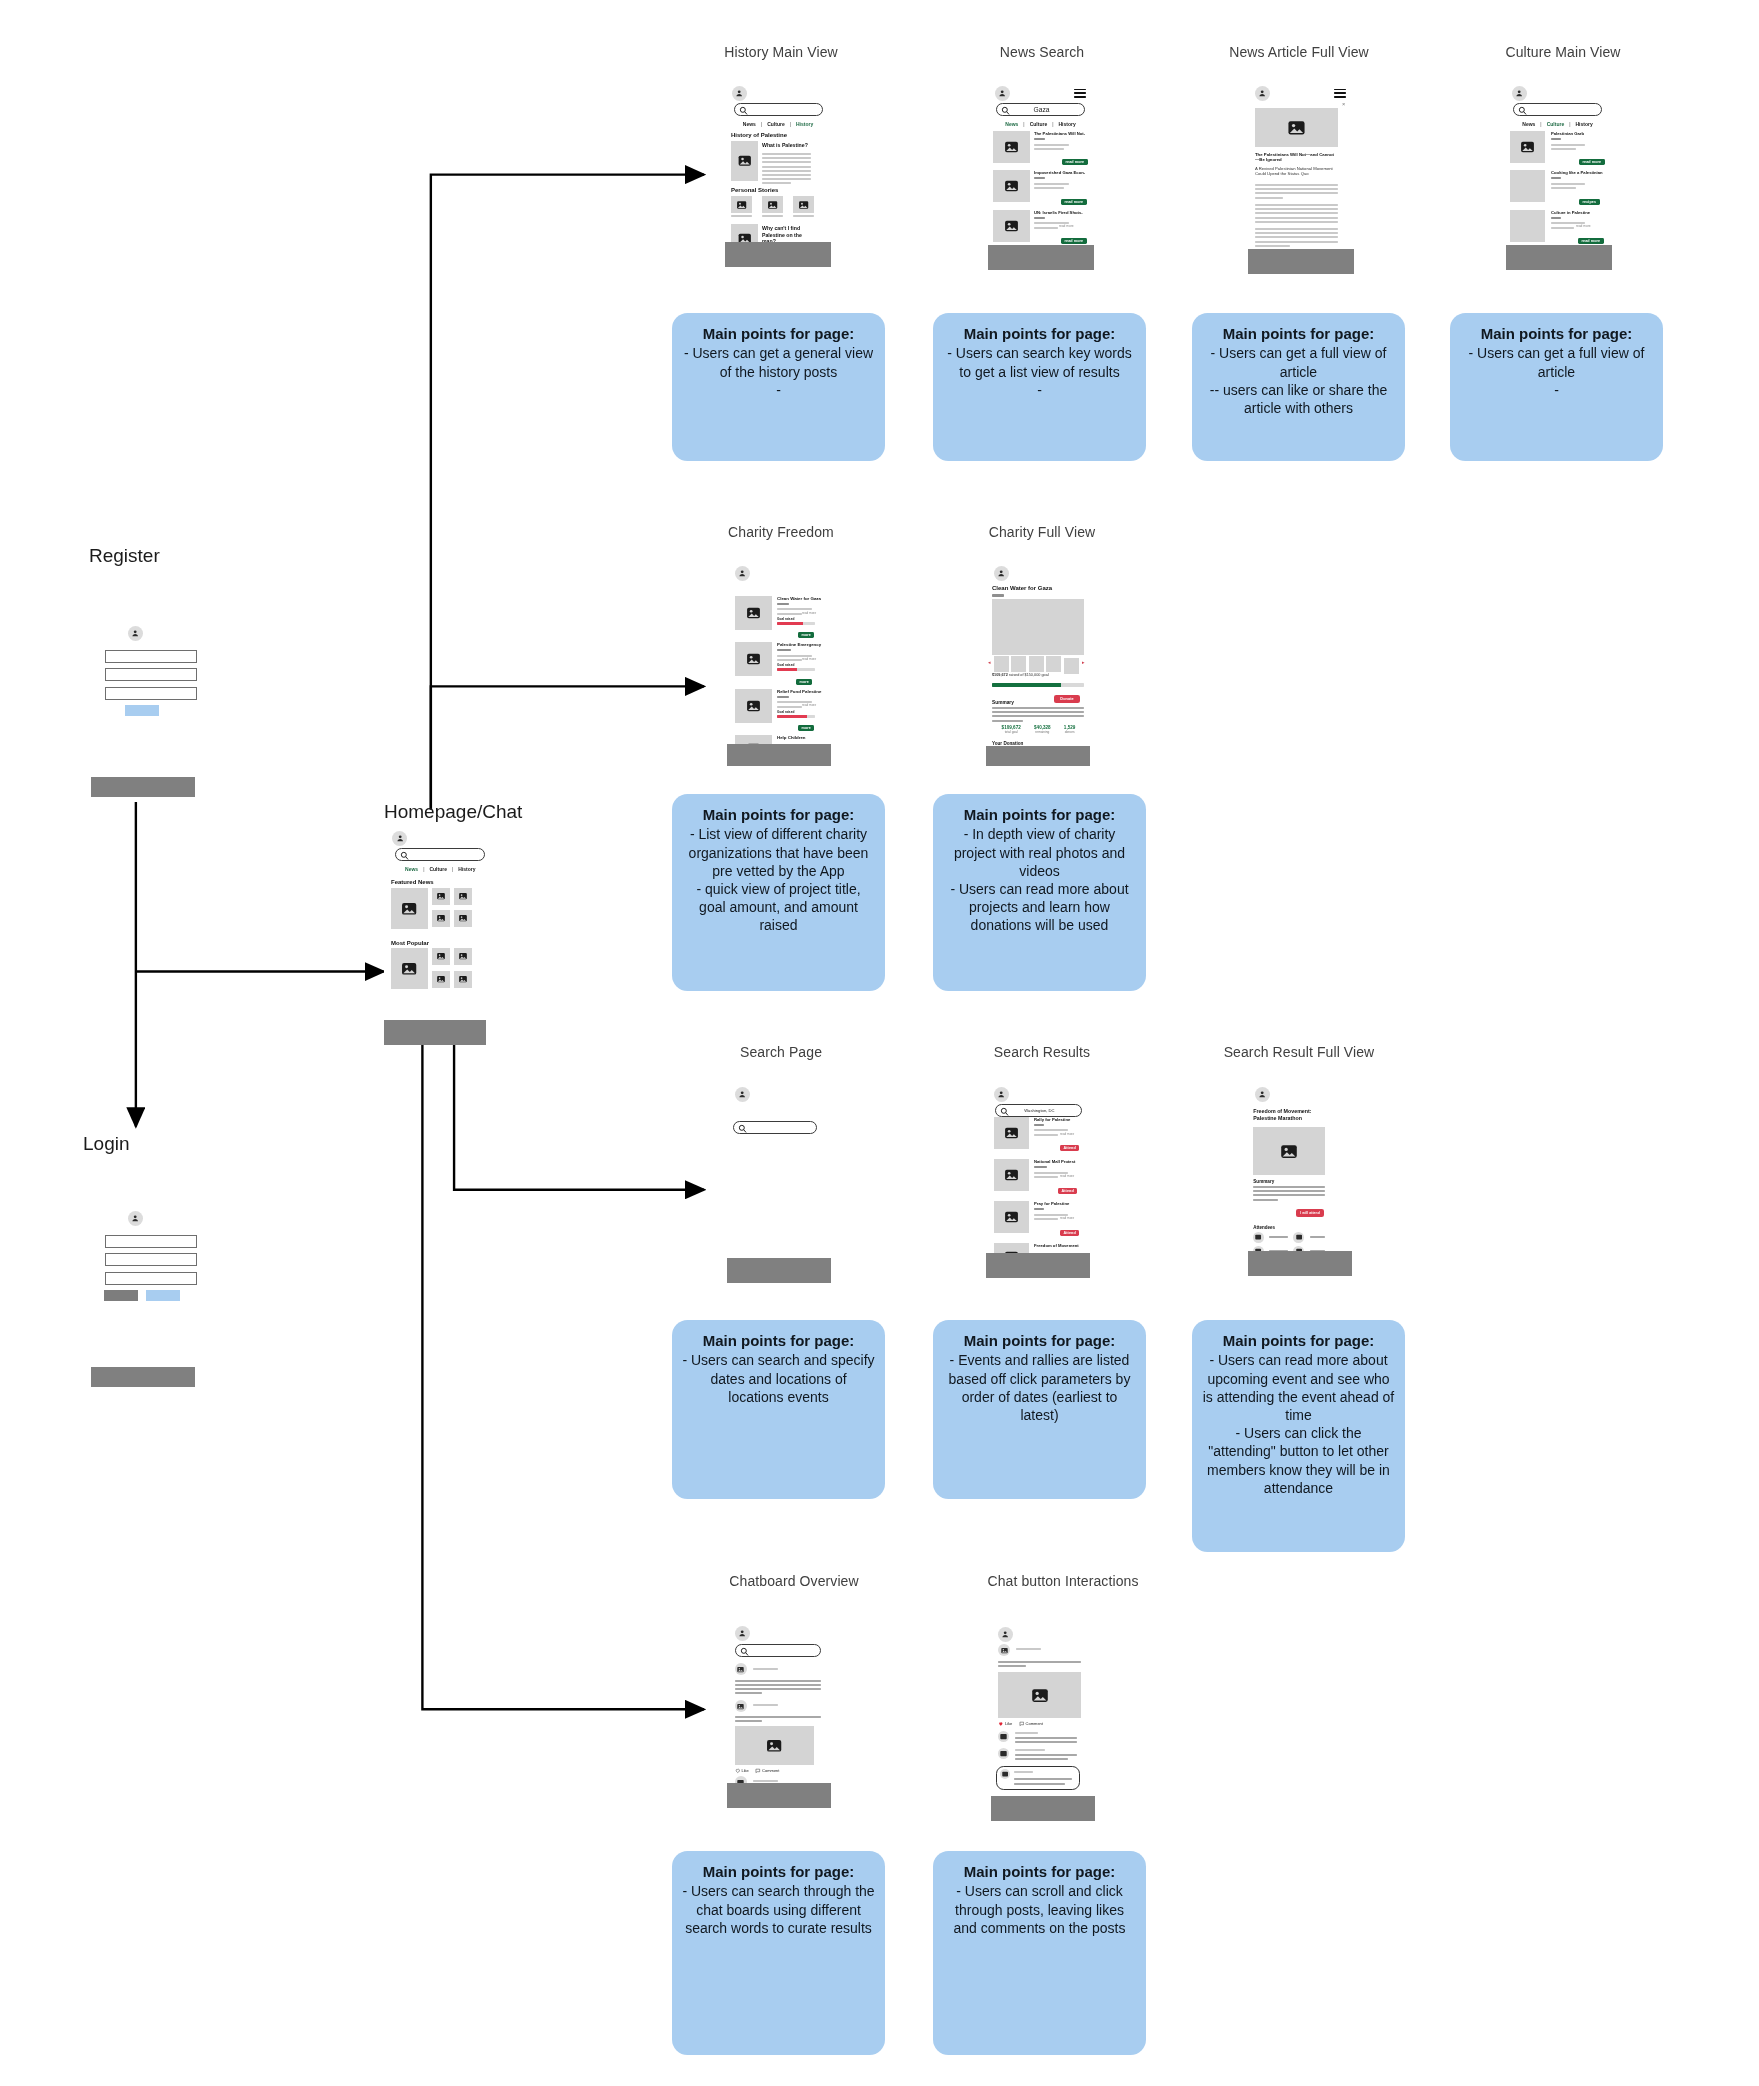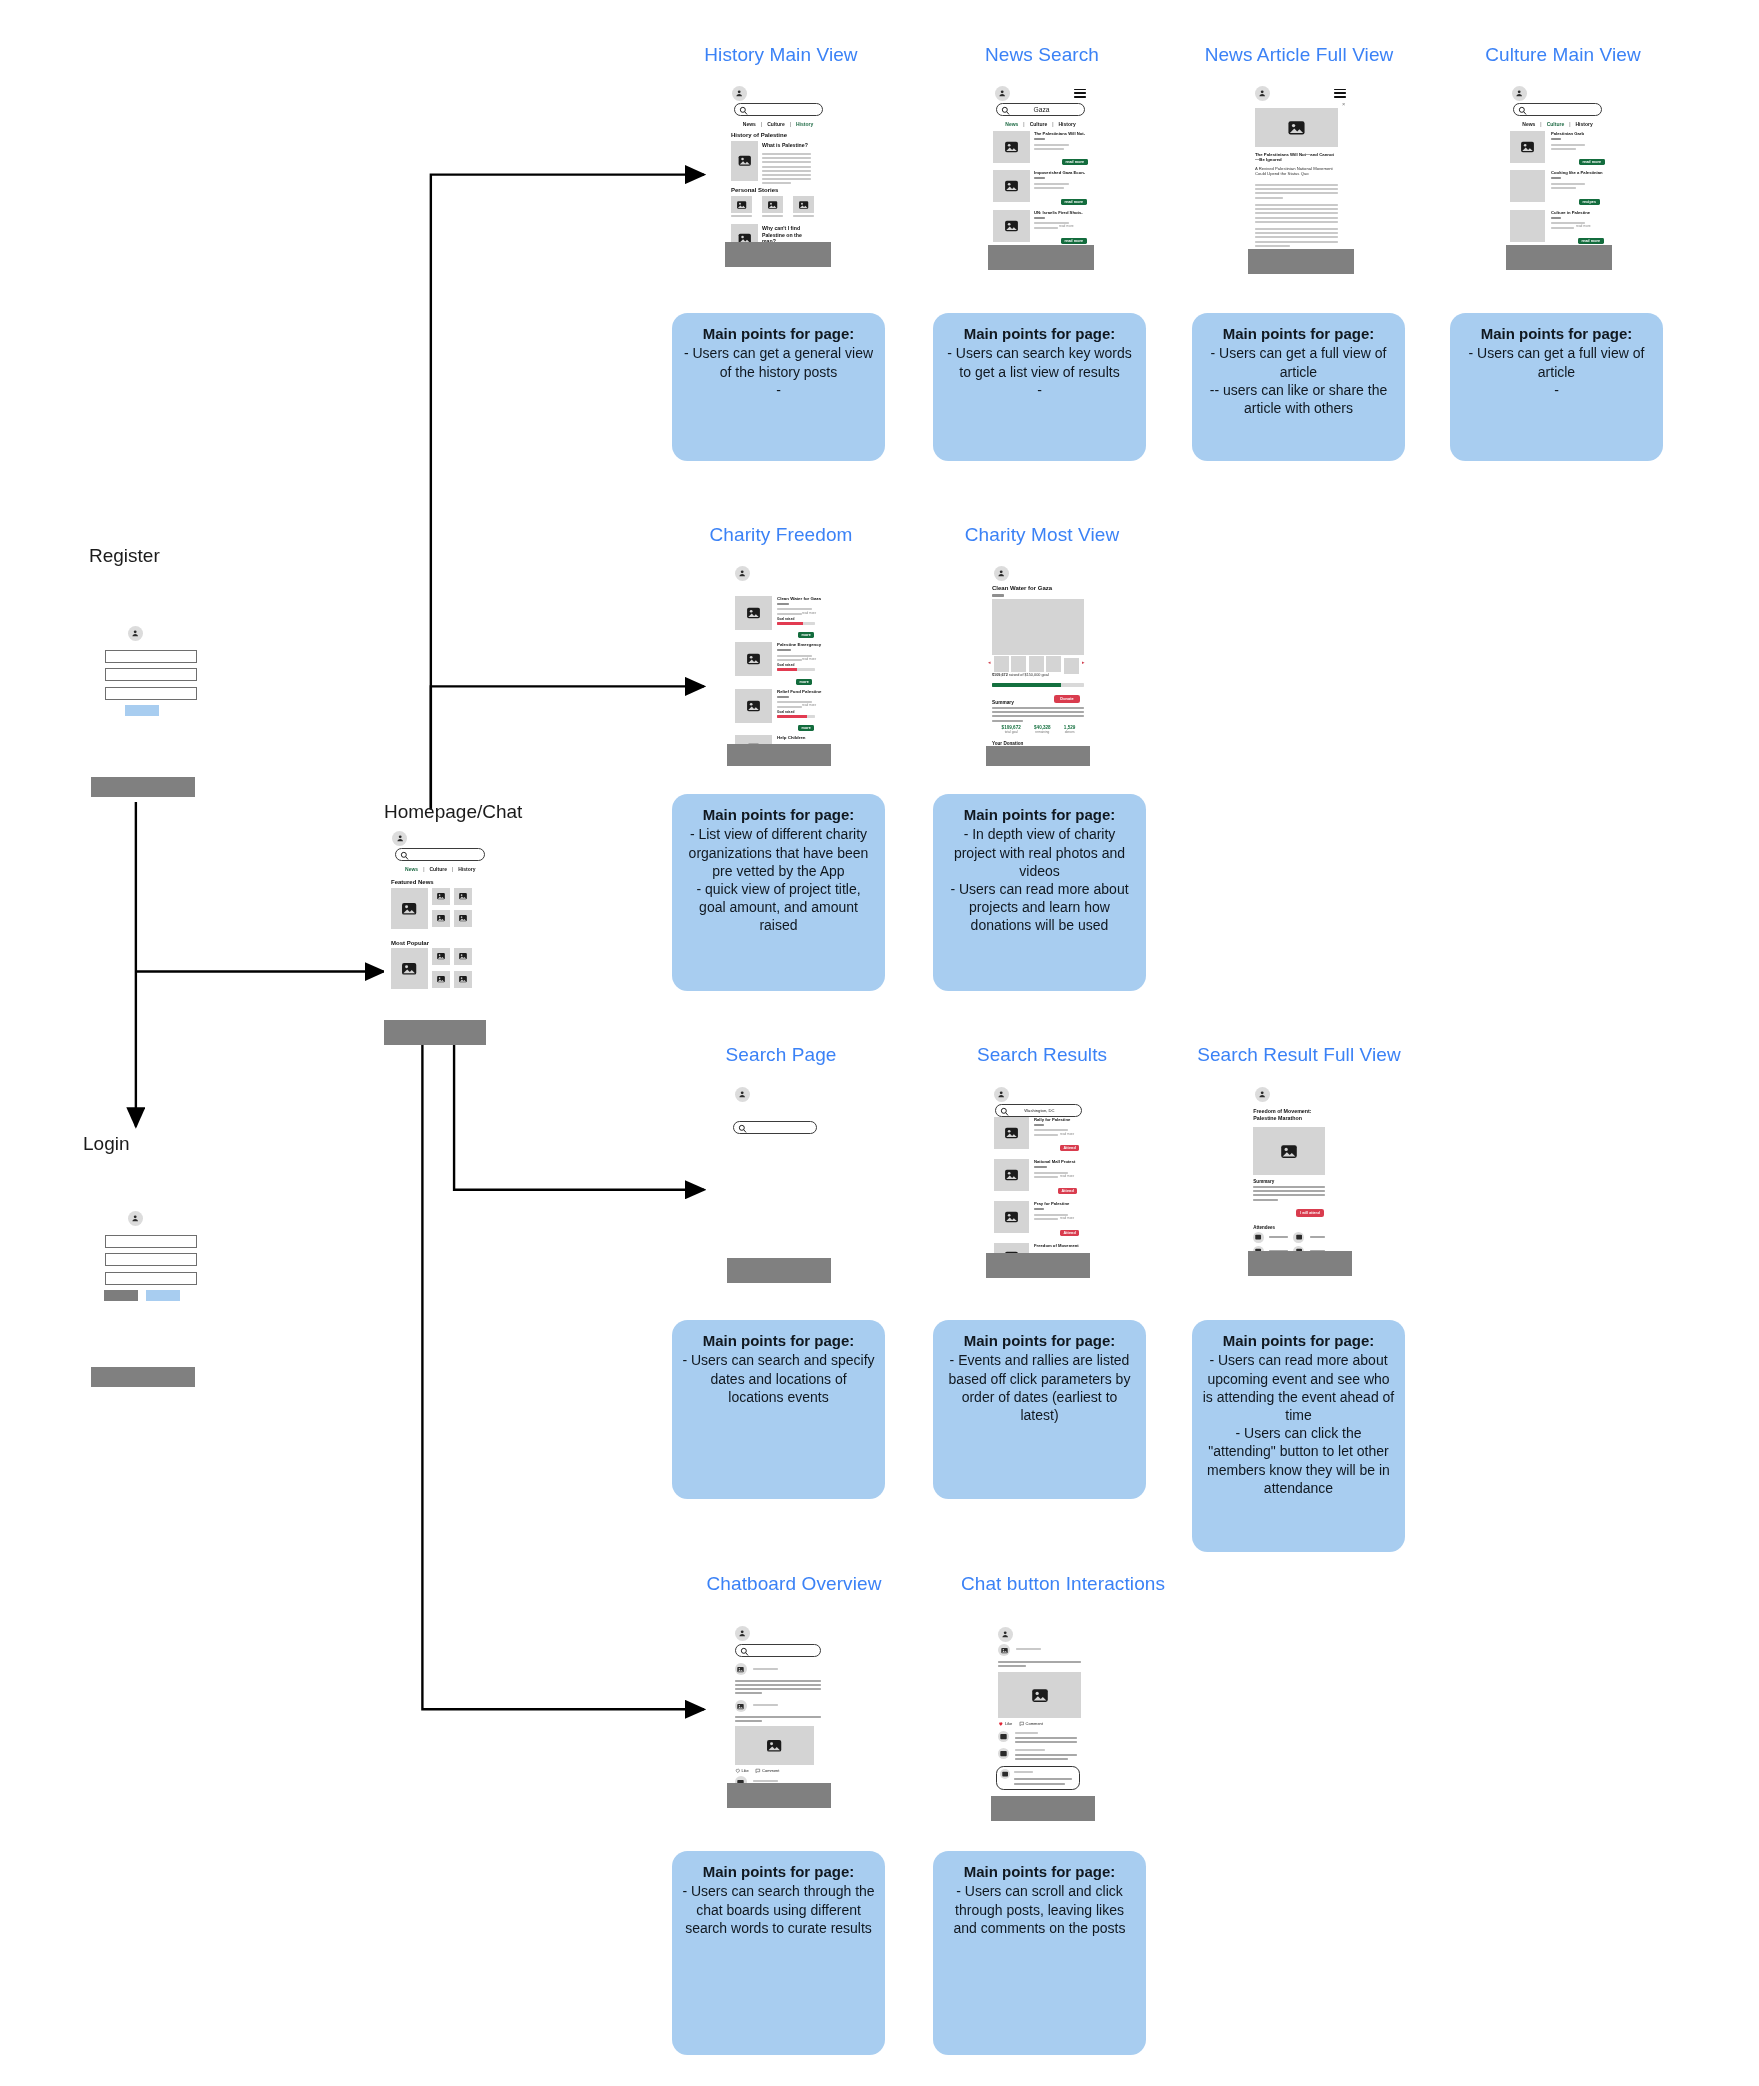--- a/index.html
+++ b/index.html
@@ -10,22 +10,22 @@
     font-family:"Liberation Sans", sans-serif;
     color:#1a1a1a; overflow:hidden;
   }
   .canvas { position:absolute; inset:0; }
 
   
   .abs { position:absolute; }
 
   
   .sec-title {
-    position:absolute; font-size:19px; font-weight:400;
-    color:#3b82f6; white-space:nowrap; letter-spacing:0.1px;
+    position:absolute; font-size:14px; font-weight:400;
+    color:#404040; white-space:nowrap; letter-spacing:0.1px;
     text-align:left; transform:translateX(-50%);
   }
 
   
   .phone { position:absolute; width:141px; background:#fff; }
   .phone .screen { position:relative; width:141px; background:#fff; overflow:hidden; }
   .navbar { position:absolute; left:0; width:141px; height:25px; background:#808080; bottom:0; }
 
   
   .avatar {
@@ -132,21 +132,21 @@
     <path d="M645,1480 L645,1690 L1000,1690" stroke="#000" stroke-width="3.4" fill="none" marker-end="url(#ah)"></path>
 
     <path d="M600,1480 L600,2428 L1000,2428" stroke="#000" stroke-width="3.4" fill="none" marker-end="url(#ah)"></path>
   </svg>
 
   <div class="sec-title" style="left:781px; top:44px;">History Main View</div>
   <div class="sec-title" style="left:1042px; top:44px;">News Search</div>
   <div class="sec-title" style="left:1299px; top:44px;">News Article Full View</div>
   <div class="sec-title" style="left:1563px; top:44px;">Culture Main View</div>
   <div class="sec-title" style="left:781px; top:524px;">Charity Freedom</div>
-  <div class="sec-title" style="left:1042px; top:524px;">Charity Most View</div>
+  <div class="sec-title" style="left:1042px; top:524px;">Charity Full View</div>
   <div class="sec-title" style="left:781px; top:1044px;">Search Page</div>
   <div class="sec-title" style="left:1042px; top:1044px;">Search Results</div>
   <div class="sec-title" style="left:1299px; top:1044px;">Search Result Full View</div>
   <div class="sec-title" style="left:794px; top:1573px;">Chatboard Overview</div>
   <div class="sec-title" style="left:1063px; top:1573px;">Chat button Interactions</div>
 
   <div class="flow-label" style="left:89px; top:545px;">Register</div>
   <div class="flow-label" style="left:83px; top:1133px;">Login</div>
   <div class="flow-label" style="left:384px; top:801px;">Homepage/Chat</div>
 

